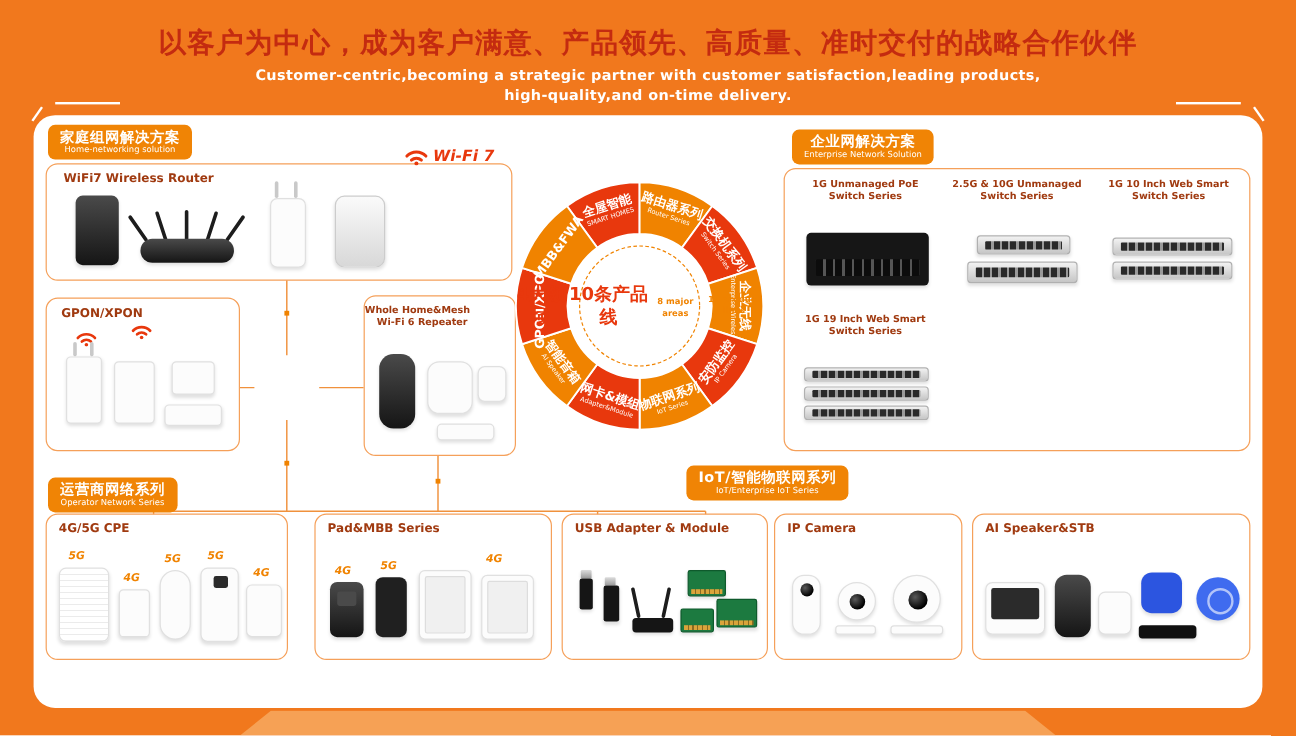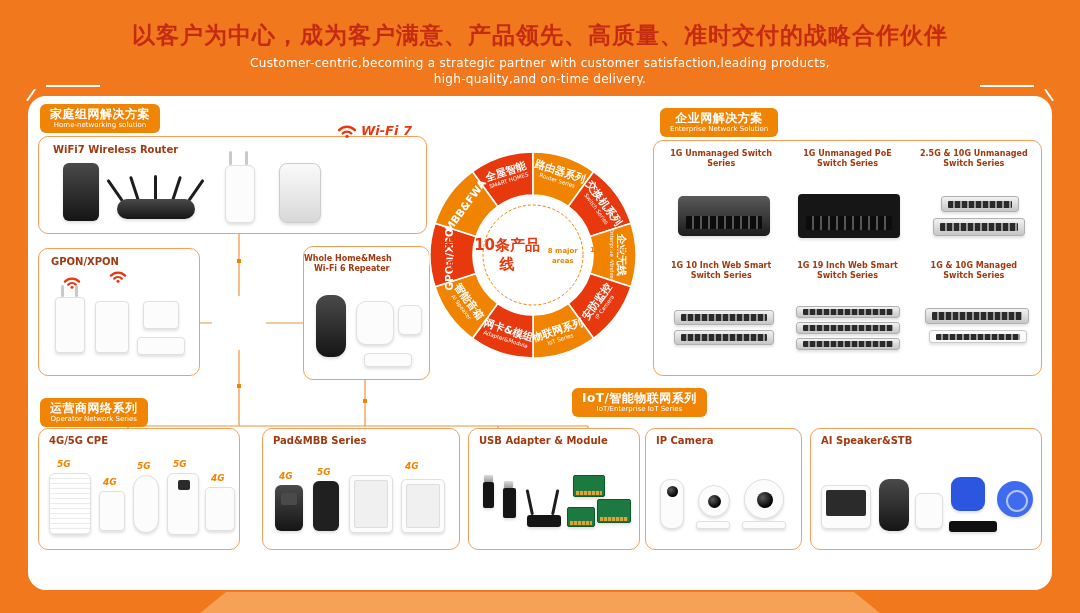--- a/index.html
+++ b/index.html
@@ -4,21 +4,21 @@
 <style>
   html,body{margin:0;padding:0}
   body{font-family:"DejaVu Sans","Liberation Sans",sans-serif}
   #stage{position:relative;width:1080px;height:613px;background:#F1781D;overflow:hidden}
   .abs{position:absolute}
 
   
   .title-cn{position:absolute;top:20px;left:0;width:100%;text-align:center;
     font-size:23px;font-weight:bold;color:#C42B10;letter-spacing:1px}
   .sub-en{position:absolute;left:0;width:100%;text-align:center;color:#ffffff;
-    font-size:12px;font-weight:normal;letter-spacing:.3px}
+    font-size:12px;font-weight:bold;letter-spacing:.3px}
 
   
   #panel{position:absolute;left:28px;top:96px;width:1024px;height:494px;
     background:#ffffff;border-radius:18px}
 
   
   .deco{position:absolute;background:#ffffff}
 
   
   #footer-shape{position:absolute;left:50%;transform:translateX(-50%);bottom:0;
@@ -167,28 +167,20 @@
 
 
     <div class="tag" style="left:632px;top:12px">
       <div class="tag-cn">企业网解决方案</div>
       <div class="tag-en">Enterprise Network Solution</div>
     </div>
 
     <div class="box" style="left:625px;top:44px;width:387px;height:234px">
       <div id="ent-grid">
         <div class="ent-cell">
-          <div class="ent-label">1G Unmanaged Switch Series</div>
-          <div class="ent-art">
-            <div class="dev" style="left:18px;top:26px;width:92px;height:40px;background:linear-gradient(180deg,#5a5a5a,#1c1c1c);border-radius:5px">
-              <div class="ports" style="left:8px;right:8px;bottom:7px;height:13px"></div>
-            </div>
-          </div>
-        </div>
-        <div class="ent-cell">
           <div class="ent-label">1G Unmanaged PoE Switch Series</div>
           <div class="ent-art">
             <div class="dev" style="left:12px;top:24px;width:102px;height:44px;background:#161616;border-radius:4px">
               <div class="ports" style="left:8px;right:8px;bottom:8px;height:14px"></div>
             </div>
           </div>
         </div>
         <div class="ent-cell">
           <div class="ent-label">2.5G &amp; 10G Unmanaged Switch Series</div>
           <div class="ent-art">
@@ -214,31 +206,20 @@
         <div class="ent-cell">
           <div class="ent-label">1G 19 Inch Web Smart Switch Series</div>
           <div class="ent-art">
             <div class="dev silver" style="left:10px;top:24px;width:104px;height:12px">
               <div class="ports2" style="left:6px;right:6px;bottom:2px;height:6px"></div>
             </div>
             <div class="dev silver" style="left:10px;top:40px;width:104px;height:12px">
               <div class="ports2" style="left:6px;right:6px;bottom:2px;height:6px"></div>
             </div>
             <div class="dev silver" style="left:10px;top:56px;width:104px;height:12px">
-              <div class="ports2" style="left:6px;right:6px;bottom:2px;height:6px"></div>
-            </div>
-          </div>
-        </div>
-        <div class="ent-cell">
-          <div class="ent-label">1G &amp; 10G Managed Switch Series</div>
-          <div class="ent-art">
-            <div class="dev silver" style="left:12px;top:26px;width:104px;height:16px">
-              <div class="ports2" style="left:6px;right:6px;bottom:3px;height:8px"></div>
-            </div>
-            <div class="dev" style="left:16px;top:48px;width:98px;height:13px;background:#fafafa;border:1px solid #c9c9c9;border-radius:3px">
               <div class="ports2" style="left:6px;right:6px;bottom:2px;height:6px"></div>
             </div>
           </div>
         </div>
       </div>
     </div>
 
     <div id="wheel">
       <svg id="wheel-svg" viewBox="0 0 210 210" width="210" height="210">
         <circle cx="105" cy="105" r="58" fill="#ffffff"></circle>

